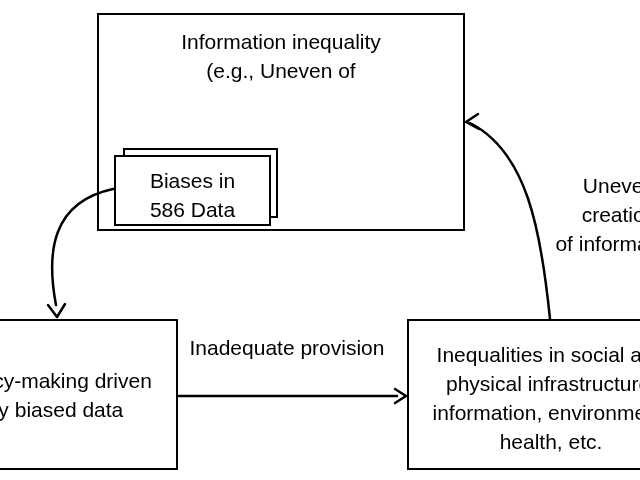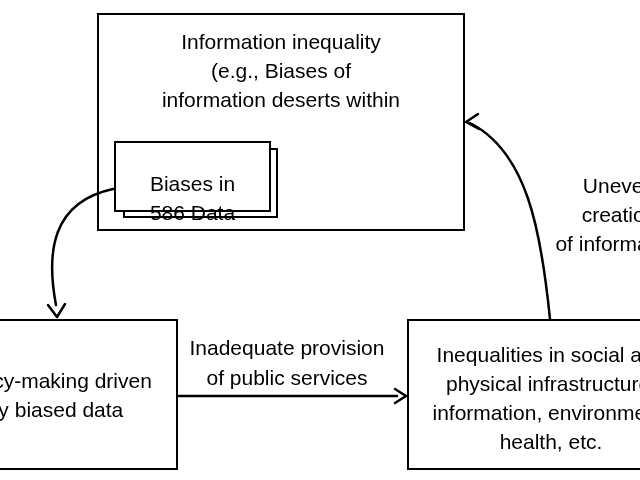--- a/index.html
+++ b/index.html
@@ -9,43 +9,42 @@
     background:var(--bg); color:var(--text);
     font-family:"Liberation Sans", sans-serif;
   }
   .box {
     position:absolute; box-sizing:border-box; background:var(--bg);
     border:2px solid var(--stroke); text-align:center;
     font-size:21px; line-height:29px;
   }
   #top-box    { left:97px;  top:13px;  width:368px; height:218px; padding-top:12px; z-index:1; }
   #biases-back{ left:123px; top:148px; width:155px; height:70px;  z-index:2; }
-  #biases-front{left:114px; top:141px; width:157px; height:71px;  padding-top:26px; z-index:3; }
+  #biases-front{left:114px; top:155px; width:157px; height:71px;  padding-top:9px; z-index:3; }
   #left-box   { left:-68px; top:319px; width:246px; height:151px;
                 display:flex; flex-direction:column; justify-content:center; z-index:1; }
   #right-box  { left:407px; top:319px; width:288px; height:151px;
                 display:flex; flex-direction:column; justify-content:center; padding-top:6px; z-index:1; }
   .arrow-label {
     position:absolute; text-align:center; font-size:21px; line-height:30px; z-index:4;
     background:transparent;
   }
   #middle-label { left:170px; top:333px; width:234px; }
   #right-label  { left:543px; top:171px; width:152px; line-height:29px; }
   #arrows { position:absolute; left:0; top:0; width:640px; height:480px; z-index:5; pointer-events:none; }
   #arrows path { stroke:var(--stroke); fill:none; stroke-width:2.5; stroke-linecap:round; stroke-linejoin:round; }
 </style>
 </head>
 <body>
 
 <div id="canvas">
 
   <div id="top-box" class="box">
     <div>Information inequality</div>
-    <div>(e.g., Biases of</div>
-    <div>information deserts within</div>
+    <div>(e.g., Uneven of</div>
   </div>
 
   <div id="biases-back" class="box"></div>
   <div id="biases-front" class="box">
     <div>Biases in</div>
     <div>586 Data</div>
   </div>
 
   <div id="left-box" class="box">
     <div>Policy-making driven</div>
@@ -54,21 +53,20 @@
 
   <div id="right-box" class="box">
     <div>Inequalities in social and</div>
     <div>physical infrastructure,</div>
     <div>information, environment,</div>
     <div>health, etc.</div>
   </div>
 
   <div id="middle-label" class="arrow-label">
     <div>Inadequate provision</div>
-    <div>of public services</div>
   </div>
 
   <div id="right-label" class="arrow-label">
     <div>Uneven creation</div>
     <div>of information</div>
   </div>
 
   <svg id="arrows" viewBox="0 0 640 480" xmlns="http://www.w3.org/2000/svg">
 
     <path d="M 113 189 C 52 202, 46 252, 56 305"></path>

